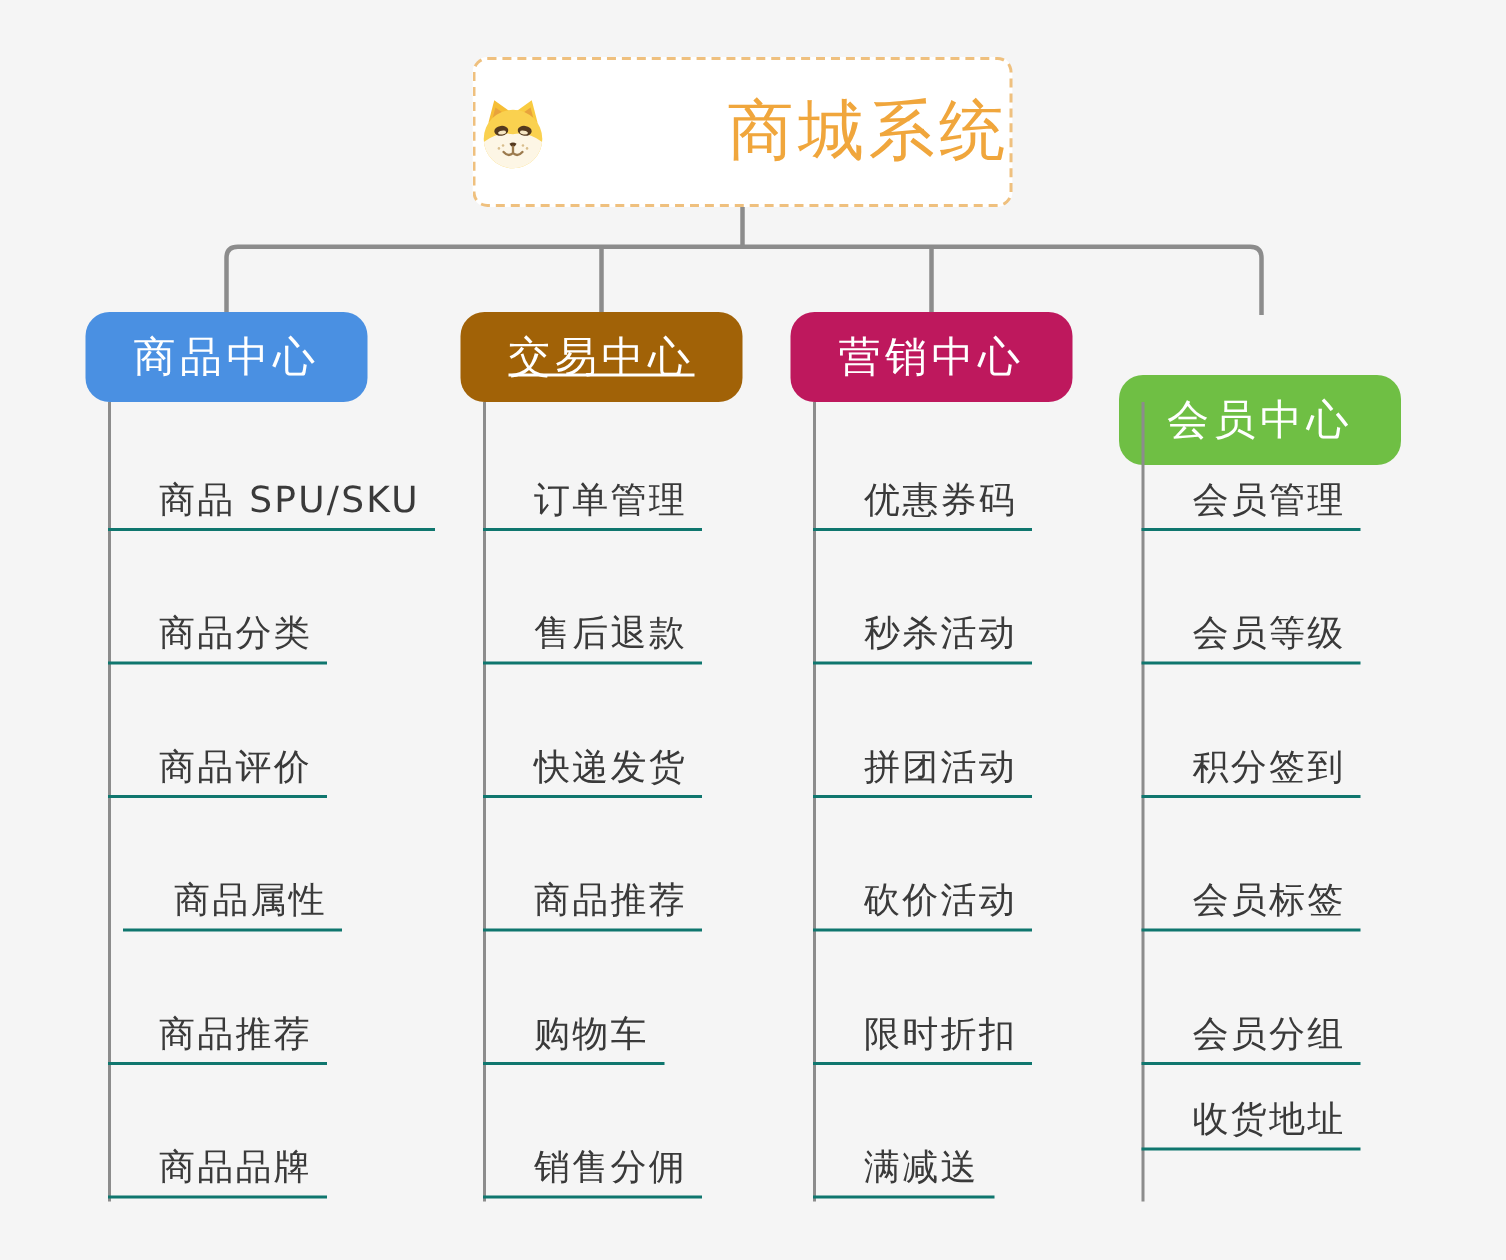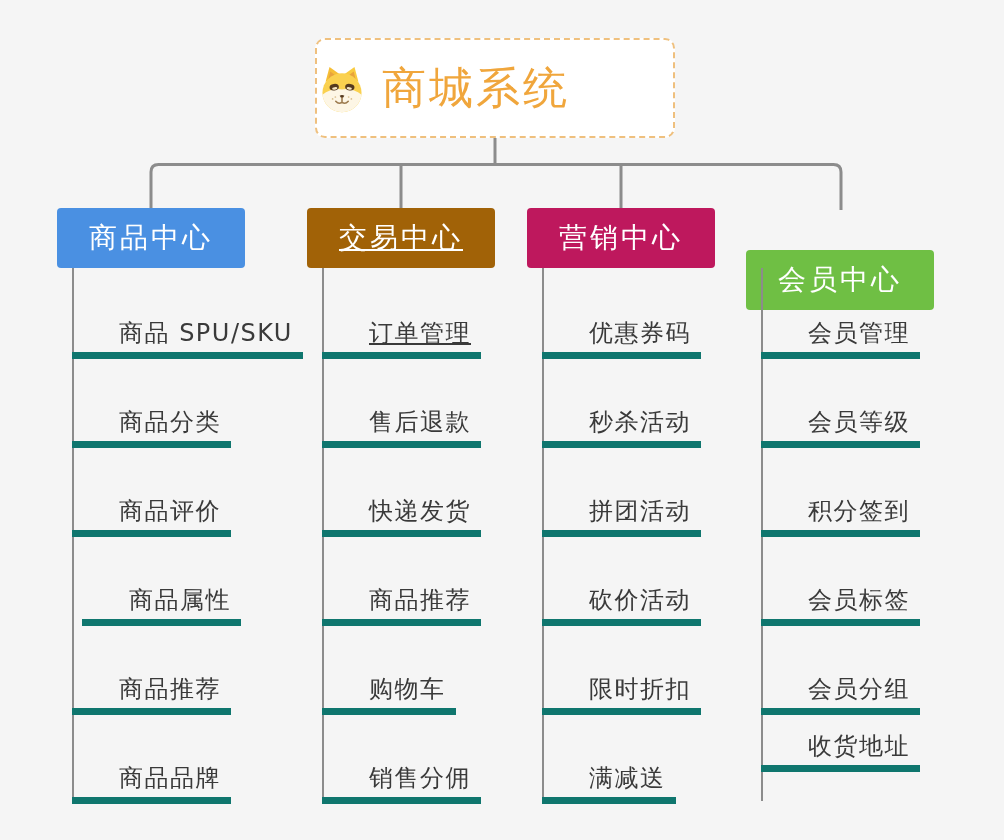--- a/index.html
+++ b/index.html
@@ -18,21 +18,21 @@
   .root-node {
     position: absolute;
     left: 315px; top: 38px;
     width: 360px; height: 100px;
     box-sizing: border-box;
     background: #ffffff;
     border: 2px dashed #efc07e;
     border-radius: 10px;
     display: flex;
     align-items: center;
-    justify-content: flex-start;
+    justify-content: space-between;
     gap: 15px;
     cursor: pointer;
   }
   .root-title {
     font-size: 44px;
     letter-spacing: 3px;
     color: #f0a63c;
     line-height: 1;
     white-space: nowrap;
   }
@@ -43,21 +43,21 @@
     left: 0; top: 0;
     width: 1004px; height: 840px;
     pointer-events: none;
   }
   
   .branch-header {
     position: absolute;
     top: 208px;
     width: 188px; height: 60px;
     box-sizing: border-box;
-    border-radius: 4px;
+    border-radius: 16px;
     color: #ffffff;
     font-size: 28px;
     letter-spacing: 3px;
     display: flex;
     align-items: center;
     justify-content: center;
     white-space: nowrap;
     cursor: pointer;
   }
   
@@ -67,22 +67,22 @@
     background: #8c8c8c;
   }
   
   .leaf {
     position: absolute;
     white-space: nowrap;
     font-size: 24px;
     letter-spacing: 1.5px;
     line-height: 28px;
     color: #3a3a3a;
-    padding: 0 10px 5px 47px;
-    border-bottom: 7px solid #0f766e;
+    padding: 0 10px 5px 34px;
+    border-bottom: 2px solid #0f766e;
     cursor: pointer;
   }
 </style>
 </head>
 <body>
 
 <div id="stage" style="background: rgb(245, 245, 245);">
 
   <svg id="connector-svg" viewBox="0 0 1004 840" xmlns="http://www.w3.org/2000/svg">
     <g fill="none" stroke="#8c8c8c" stroke-width="3" class="connector-group">
@@ -127,21 +127,21 @@
       <div class="branch-header" style="left: 57px; background: rgb(74, 144, 226);">商品中心</div>
       <div class="trunk-line" style="left: 72px; top: 268px; height: 533px;"></div>
       <div class="leaf" style="left: 72px; top: 319px;">商品 SPU/SKU</div>
       <div class="leaf" style="left: 72px; top: 408px;">商品分类</div>
       <div class="leaf" style="left: 72px; top: 497px;">商品评价</div>
       <div class="leaf" style="left: 72px; top: 586px; margin-left: 10px;">商品属性</div>
       <div class="leaf" style="left: 72px; top: 675px;">商品推荐</div>
       <div class="leaf" style="left: 72px; top: 764px;">商品品牌</div>
       <div class="branch-header" style="left: 307px; background: #a16207; text-decoration: underline;">交易中心</div>
       <div class="trunk-line" style="left: 322px; top: 268px; height: 533px;"></div>
-      <div class="leaf" style="left: 322px; top: 319px; text-decoration: underline;">订单管理</div>
+      <div class="leaf" style="left: 322px; top: 319px;">订单管理</div>
       <div class="leaf" style="left: 322px; top: 408px;">售后退款</div>
       <div class="leaf" style="left: 322px; top: 497px;">快递发货</div>
       <div class="leaf" style="left: 322px; top: 586px;">商品推荐</div>
       <div class="leaf" style="left: 322px; top: 675px;">购物车</div>
       <div class="leaf" style="left: 322px; top: 764px;">销售分佣</div>
       <div class="branch-header" style="left: 527px; background: #be185d;">营销中心</div>
       <div class="trunk-line" style="left: 542px; top: 268px; height: 533px;"></div>
       <div class="leaf" style="left: 542px; top: 319px;">优惠券码</div>
       <div class="leaf" style="left: 542px; top: 408px;">秒杀活动</div>
       <div class="leaf" style="left: 542px; top: 497px;">拼团活动</div>

